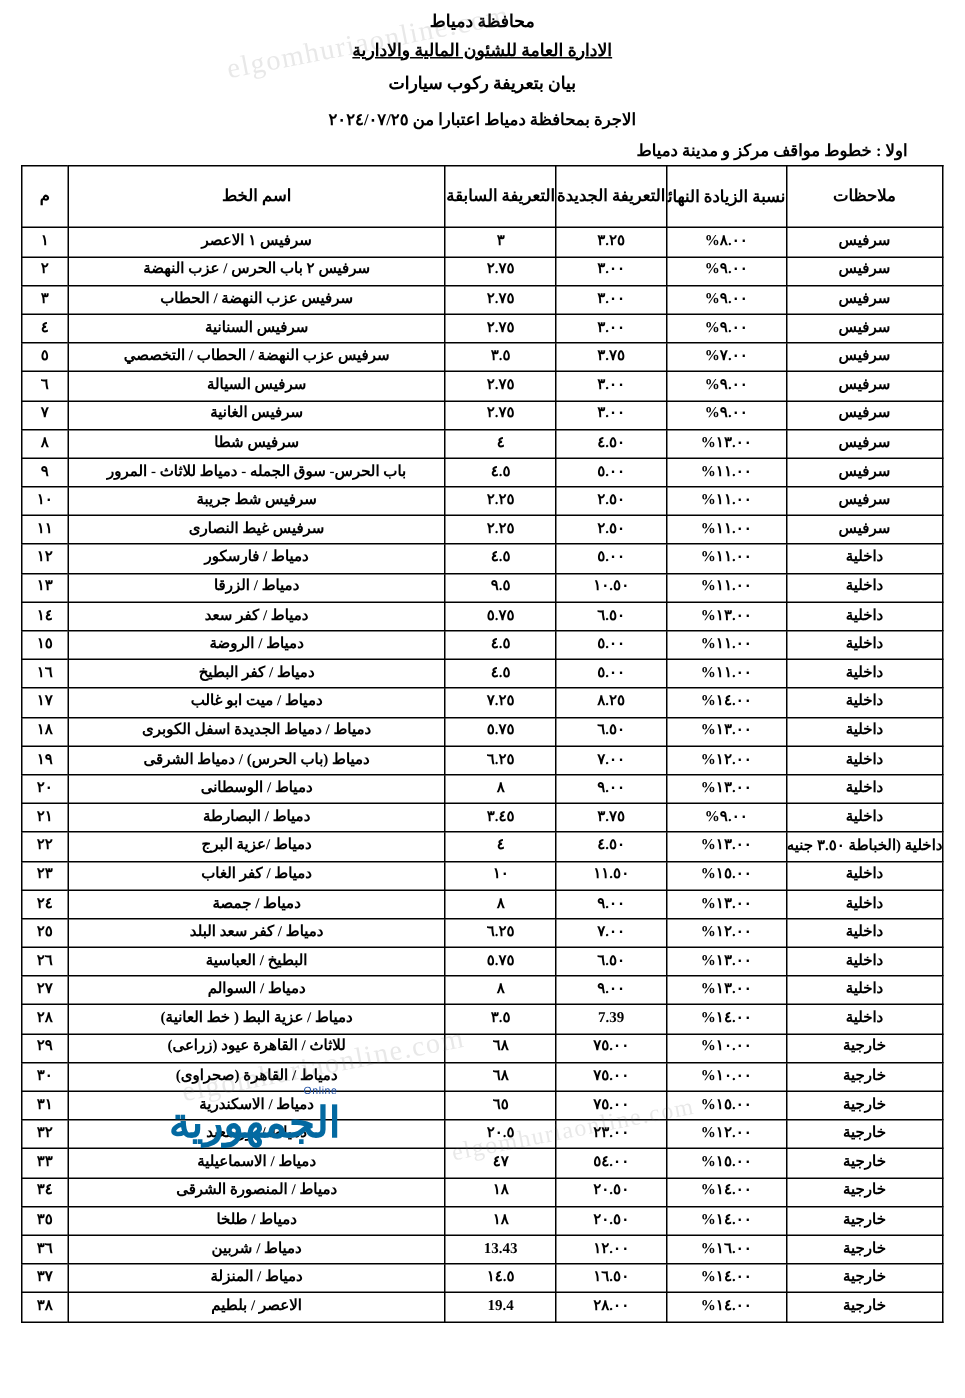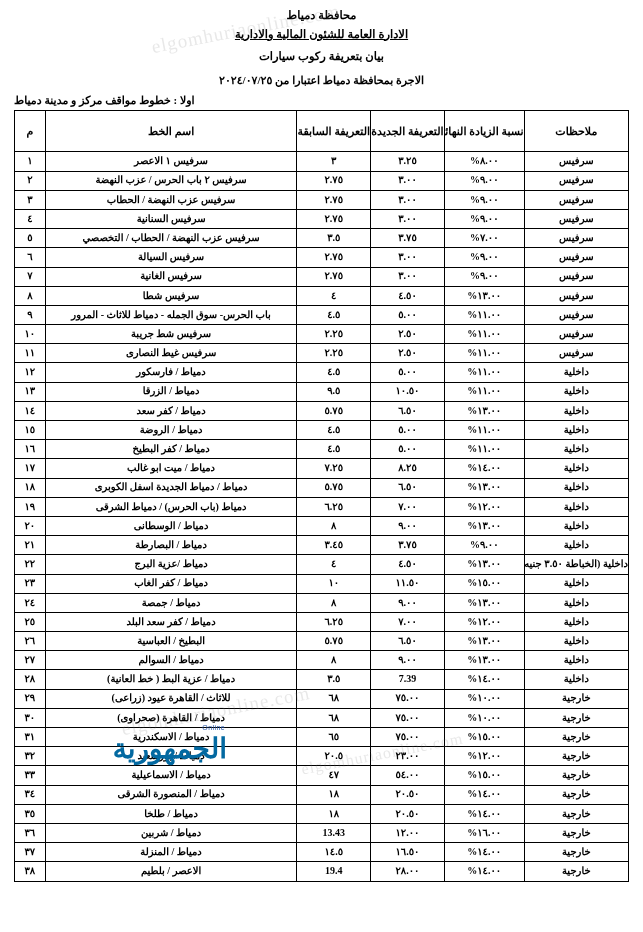--- a/index.html
+++ b/index.html
@@ -30,24 +30,24 @@
   .hdr .line {
     margin: 0 0 3px 0;
     line-height: 1.35;
   }
   .l1 { font-size: 11.5px; }
   .l2 { font-size: 11.5px; text-decoration: underline; }
   .l3 { font-size: 11.5px; margin-top: 7px !important; }
   .l4 { font-size: 11px; margin-top: 8px !important; }
   .subhdr {
     direction: rtl;
-    text-align: left;
+    text-align: right;
     font-weight: bold;
     font-size: 11px;
-    margin: 7px 0 3px 0;
+    margin: 7px 22px 3px 0;
     padding-right: 2px;
   }
   table.main {
     border-collapse: collapse;
     width: 100%;
     direction: rtl;
     table-layout: fixed;
   }
   table.main th, table.main td {
     border: 1px solid #000000;

